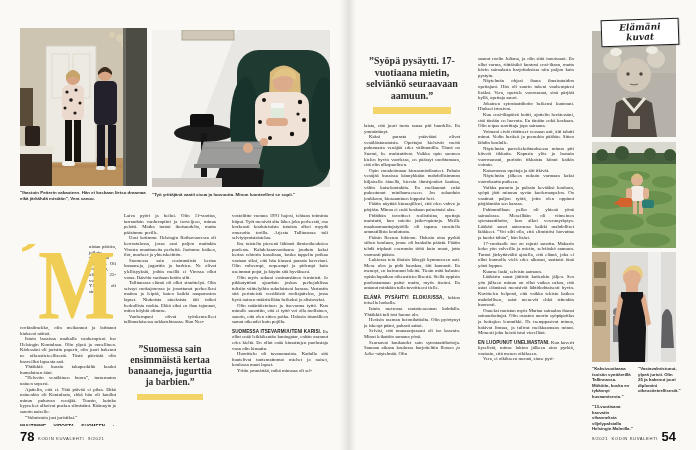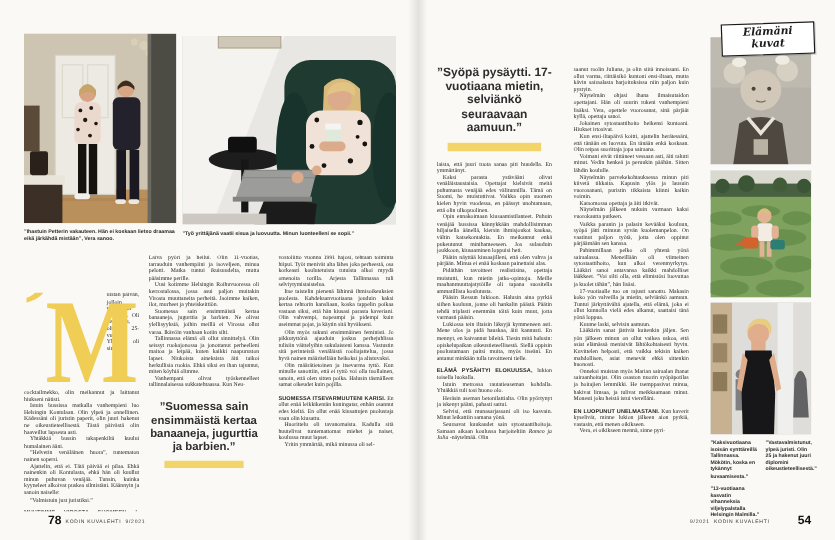--- a/index.html
+++ b/index.html
@@ -9,30 +9,30 @@
         background:linear-gradient(90deg,rgba(0,0,0,0) 0%,rgba(0,0,0,.08) 45%,rgba(60,55,45,.12) 55%,rgba(0,0,0,0) 100%);}
   .photo{position:absolute;overflow:hidden;background:#ddd;}
   .photo svg{display:block;width:100%;height:100%;}
   .caption{position:absolute;font-family:"Liberation Sans",sans-serif;font-weight:bold;
            font-size:4.4px;line-height:5.6px;color:#2b2b2b;}
   .col{position:absolute;overflow:hidden;text-align:justify;}
   .col p{margin:0;font-size:4.8px;line-height:5.6px;}
   .col p.ind{text-indent:5px;}
   .col p.lead-para{margin-top:4px;}
   .boldlead{font-family:"Liberation Sans",sans-serif;font-weight:bold;font-size:4.6px;letter-spacing:.1px;}
-  .pullquote{font-family:Liberation Sans, sans-serif;font-weight:bold;text-align:center;color:#2d2d2d;}
+  .pullquote{font-family:Liberation Serif, serif;font-weight:bold;text-align:center;color:#2d2d2d;}
   .pq-bar{height:6px;background:#f2d469;margin:6px auto 0;}
   .dropwrap{float:left;width:70px;height:80px;position:relative;margin:1px 3px 0 -4px;}
   .dropM{display:inline-block;font-family:"Liberation Serif",serif;font-weight:bold;color:#f0cd55;
          font-size:100px;line-height:80px;transform:scaleX(.82);transform-origin:left top;margin-left:22px;}
   .bigquote{position:absolute;left:-16px;top:-34px;font-family:"Liberation Serif",serif;font-weight:bold;
             color:#f0cd55;font-size:86px;line-height:86px;}
   .folio{position:absolute;top:429px;font-family:"Liberation Sans",sans-serif;font-size:4.2px;
          letter-spacing:.6px;color:#333;}
-  .folio b{font-size:10px;letter-spacing:0;color:#111;vertical-align:-1px;margin-left:20px;}
+  .folio b{font-size:13px;letter-spacing:0;color:#111;vertical-align:-1px;}
   .sideheader{position:absolute;left:601px;top:19px;width:72px;background:#fff;border:1px solid #1a1a1a;
               padding:2px 2px 3px;text-align:center;font-family:"DejaVu Serif",serif;font-style:italic;
               font-weight:bold;font-size:9px;line-height:10px;transform:rotate(-2deg);box-shadow:1px 1px 0 rgba(0,0,0,.15);z-index:5;}
   .scap{position:absolute;font-family:"Liberation Sans",sans-serif;font-weight:bold;font-size:4.3px;
         line-height:5.5px;color:#2b2b2b;}
   .scap p{margin:0 0 5px;}
 </style>
 </head>
 <body>
 
@@ -134,21 +134,21 @@
     <p class="lead-para"><span class="boldlead">MUUTIMME VIROSTA SUOMEEN</span><span> 1. marraskuuta vuonna 1994. Estonia oli uponnut noin kuukautta aiemmin.</span></p>
 
   </div>
 
   <div class="col" style="left:124px;top:213px;width:92px;height:214px;">
     <p>Laiva pyöri ja heilui. Olin 11-vuotias, tarrauduin vanhempiini ja isoveljeen, minua pelotti. Matka tuntui ikuisuudelta, mutta pääsimme perille.</p>
     <p class="ind">Uusi kotimme Helsingin Roihuvuoressa oli kerrostalossa, jossa asui paljon muitakin Virosta muuttaneita perheitä. Jaoimme kaiken, ilot, murheet ja yhteiskeittiön.</p>
     <p class="ind">Suomessa sain ensimmäistä kertaa banaaneja, jugurttia ja barbien. Ne olivat ylellisyyksiä, joihin meillä ei Virossa ollut varaa. Ikävöin vanhaan kotiin silti.</p>
     <p class="ind">Tallinnassa elämä oli ollut sinnittelyä. Olin seissyt ruokajonossa ja jonottanut perheelleni maitoa ja leipää, kuten kaikki naapuruston lapset. Niukoista aineksista äiti taikoi herkullisia ruokia. Ehkä siksi en ihan tajunnut, miten köyhiä olimme.</p>
     <p class="ind">Vanhempani olivat työskennelleet tallinnalaisessa sukkatehtaassa. Kun Neu-</p>
-    <div class="pullquote" style="font-size:9.5px;line-height:11px;margin-top:9px;">”Suomessa sain ensimmäistä kertaa banaaneja, jugurttia ja barbien.”</div>
+    <div class="pullquote" style="font-size:9.5px;line-height:11px;margin-top:19px;">”Suomessa sain ensimmäistä kertaa banaaneja, jugurttia ja barbien.”</div>
     <div class="pq-bar" style="width:66px;"></div>
   </div>
 
   <div class="col" style="left:232px;top:213px;width:96px;height:214px;">
     <p>vostoliitto vuonna 1991 hajosi, tehtaan toiminta hiipui. Työt menivät alta lähes joka perheestä, osa korkeasti koulutetuista tutuista alkoi myydä omenoita torilla. Arjesta Tallinnassa tuli selviytymistaistelua.</p>
     <p class="ind">Itse taistelin pienenä lähinnä ihmisoikeuksien puolesta. Kahdeksanvuotiaana jouduin kaksi kertaa rehtorin kansliaan, koska tappelin poikaa vastaan siksi, että hän kiusasi parasta kaveriani. Olin vahvempi, nopeampi ja pidempi kuin useimmat pojat, ja käytin sitä hyväkseni.</p>
     <p class="ind">Olin myös sukuni ensimmäinen feministi. Jo pikkutyttönä ajauduin joskus perhejuhlissa tulisiin väittelyihin sukulaisteni kanssa. Vastustin sitä perinteistä venäläistä rooliajattelua, jossa hyvä nainen määritellään heikoksi ja alistuvaksi.</p>
     <p class="ind">Olin määrätietoinen ja itsevarma tyttö. Kun minulle sanottiin, että ei tyttö voi olla tuollainen, sanoin, että olen sitten poika. Halusin täsmälleen samat oikeudet kuin pojilla.</p>
     <p class="lead-para"><span class="boldlead">SUOMESSA ITSEVARMUUTENI KARISI.</span><span> En ollut enää leikkikentän kuningatar, enhän osannut edes kieltä. En ollut enää kiusattujen puolustaja vaan olin kiusattu.</span></p>
     <p class="ind">Huorittelu oli tavanomaista. Kadulla sitä huutelivat tuntemattomat miehet ja naiset, koulussa muut lapset.</p>

